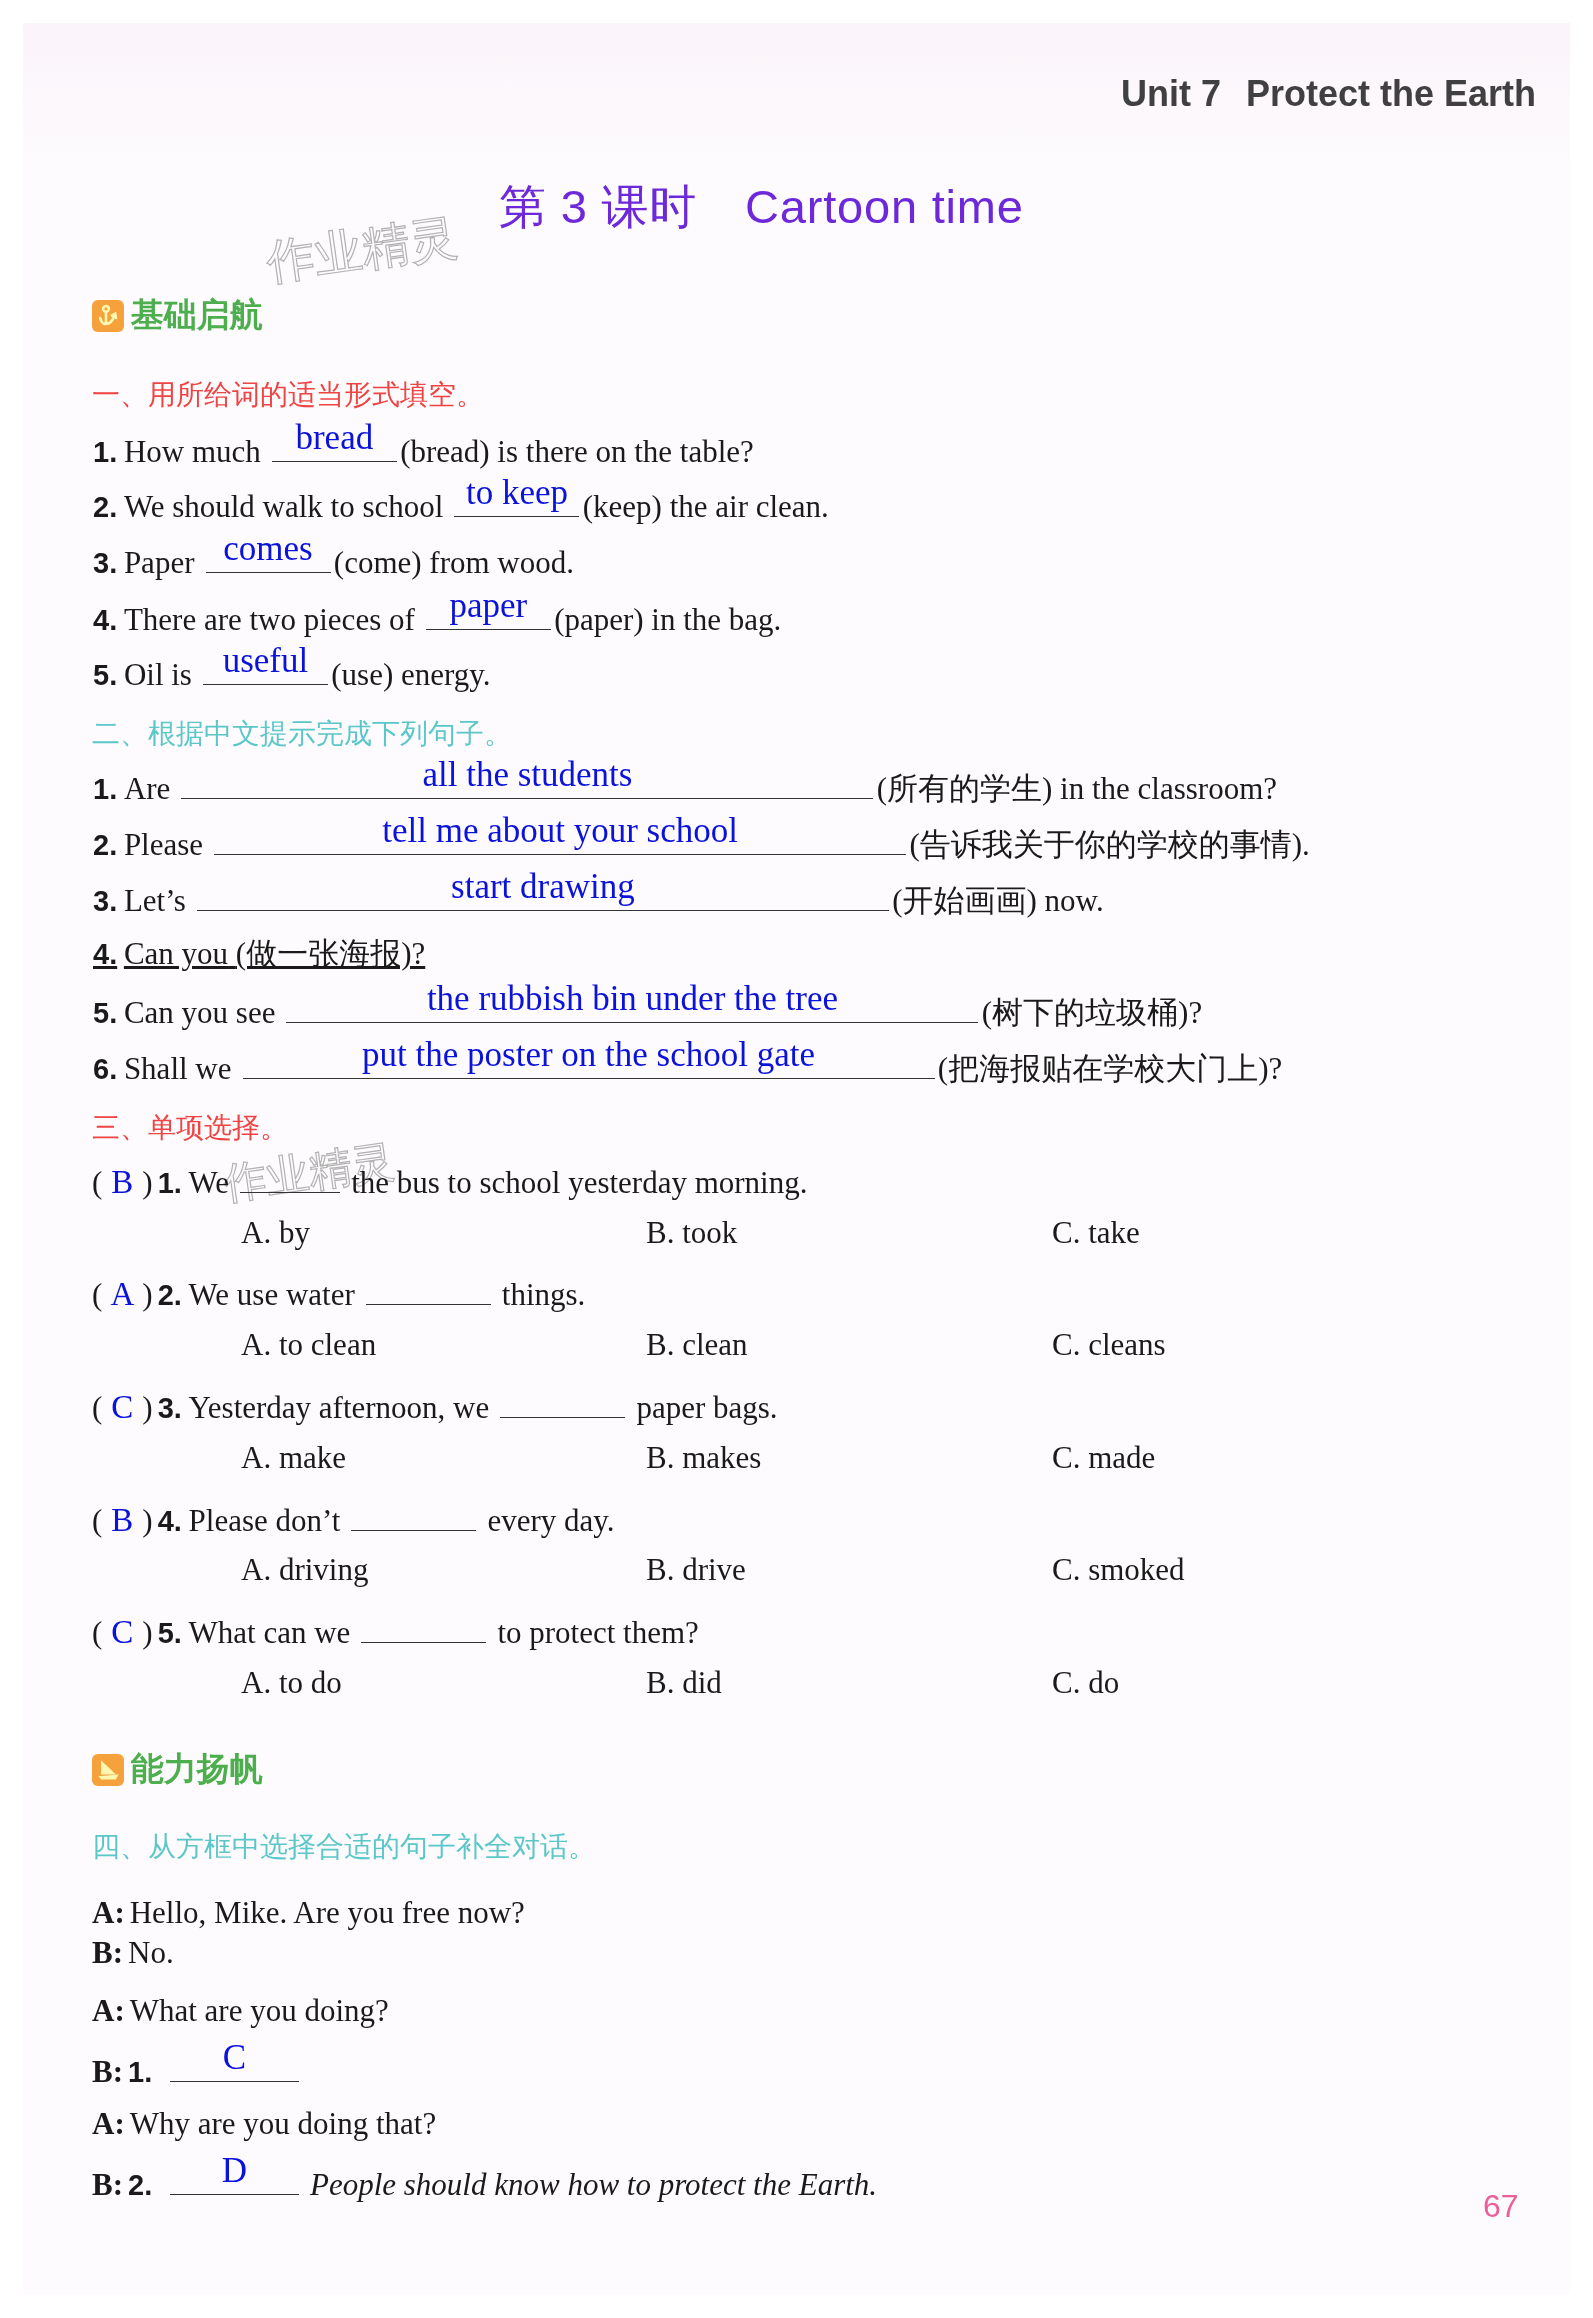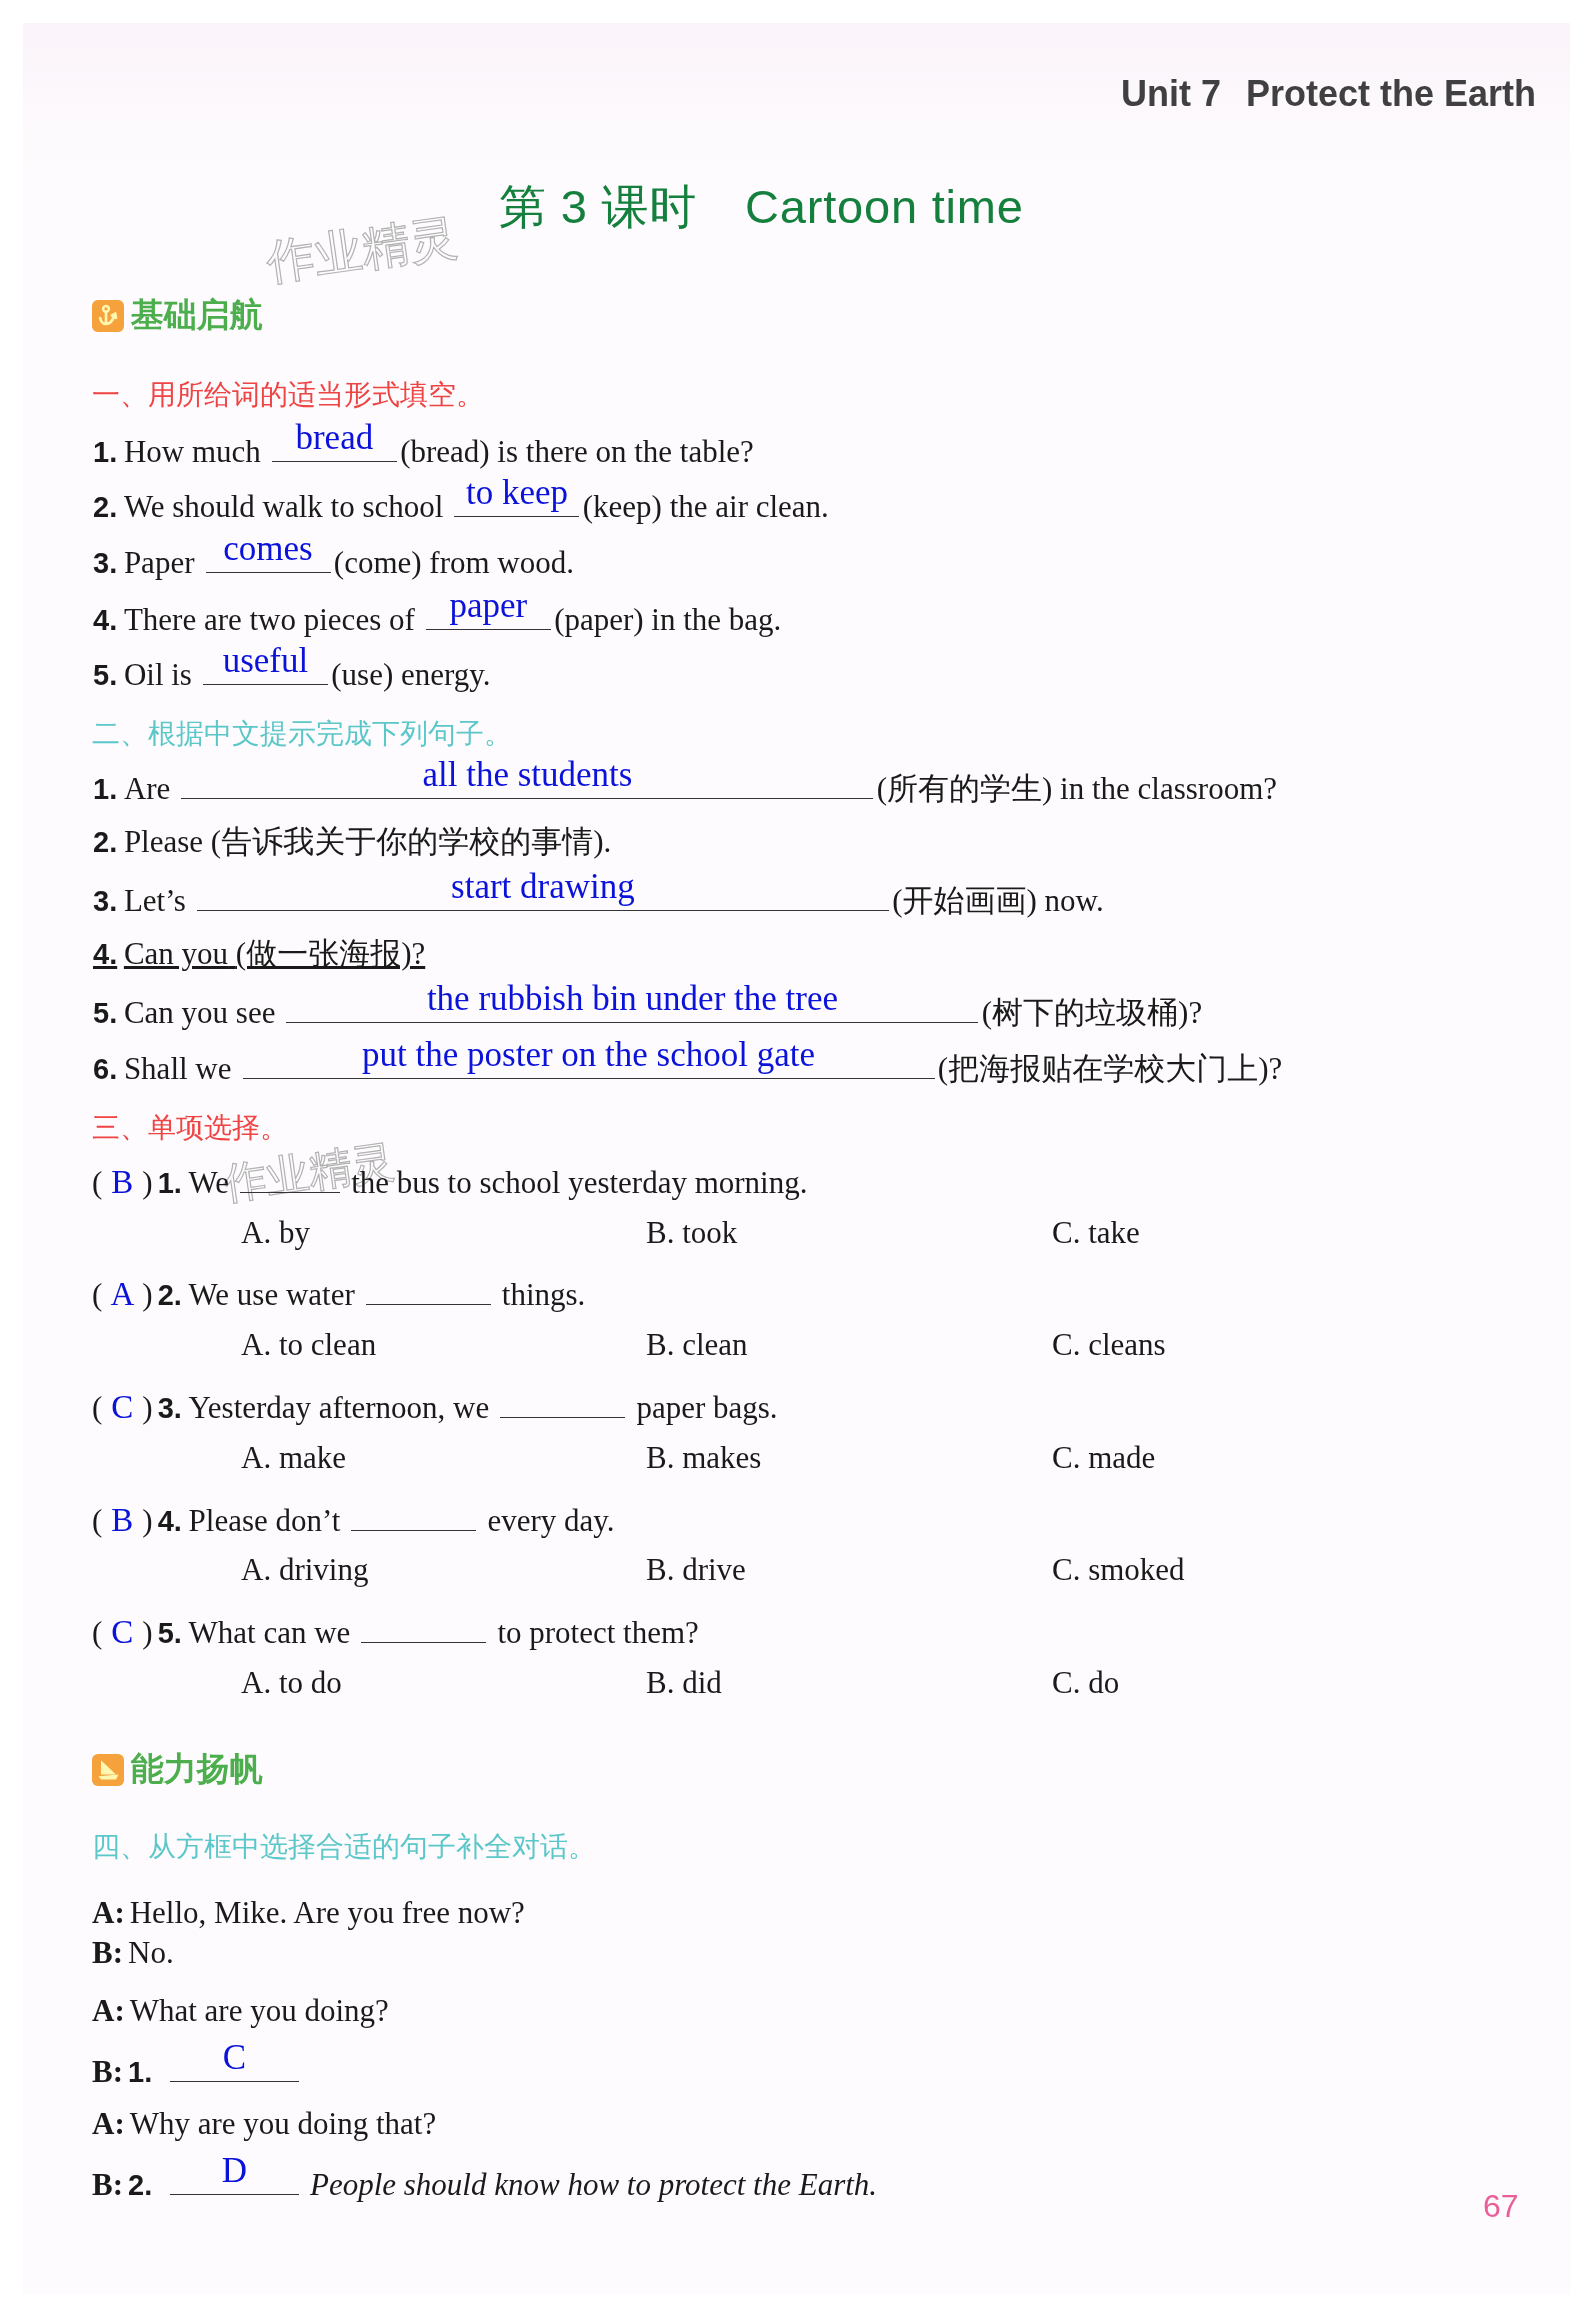--- a/index.html
+++ b/index.html
@@ -18,21 +18,21 @@
     background:linear-gradient(180deg,#fbf4fa 0%,#fdfbfd 100%);
   }
   .abs { position:absolute; white-space:nowrap; }
   .unit-header {
     left:1121px; top:73px; font-family:"Liberation Sans","DejaVu Sans",sans-serif;
     font-weight:bold; font-size:36px; color:#404040;
   }
   .unit-header span.gap { display:inline-block; width:25px; }
   .lesson-title {
     left:499px; top:176px; font-family:"Liberation Sans","DejaVu Sans",sans-serif;
-    font-size:47px; color:#15803d; letter-spacing:0.8px;
+    font-size:47px; color:#6d28d9; letter-spacing:0.8px;
   }
   .lesson-title .gap { display:inline-block; width:48px; }
   .watermark {
     font-family:"DejaVu Sans",sans-serif; font-size:48px; color:transparent;
     -webkit-text-stroke:1.2px #9a9a9a; transform:rotate(-8deg); opacity:.75;
   }
   .section-head {
     display:flex; align-items:center; gap:6.7px;
     font-family:"DejaVu Sans",sans-serif; font-weight:bold; font-size:33px; color:#4cae4c;
   }
@@ -115,21 +115,21 @@
 </div>
 
 <div class="abs exercise-head teal" style="left:92px;top:715px;">二、根据中文提示完成下列句子。</div>
 
 <div class="abs line" style="left:93px;top:765px;">
   <span class="num">1.</span><span>Are</span>
   <span class="blank" style="width:692px;"><span class="ans">all the students</span></span><span>(所有的学生) in the classroom?</span>
 </div>
 <div class="abs line" style="left:93px;top:821px;">
   <span class="num">2.</span><span>Please</span>
-  <span>(告诉我关于你的学校的事情).</span>
+  <span class="blank" style="width:692px;"><span class="ans">tell me about your school</span></span><span>(告诉我关于你的学校的事情).</span>
 </div>
 <div class="abs line" style="left:93px;top:877px;">
   <span class="num">3.</span><span>Let’s</span>
   <span class="blank" style="width:692px;"><span class="ans">start drawing</span></span><span>(开始画画) now.</span>
 </div>
 <div class="abs line" style="left:93px;top:933px;text-decoration:underline;">
   <span class="num">4.</span><span>Can you</span>
   <span>(做一张海报)?</span>
 </div>
 <div class="abs line" style="left:93px;top:989px;">

